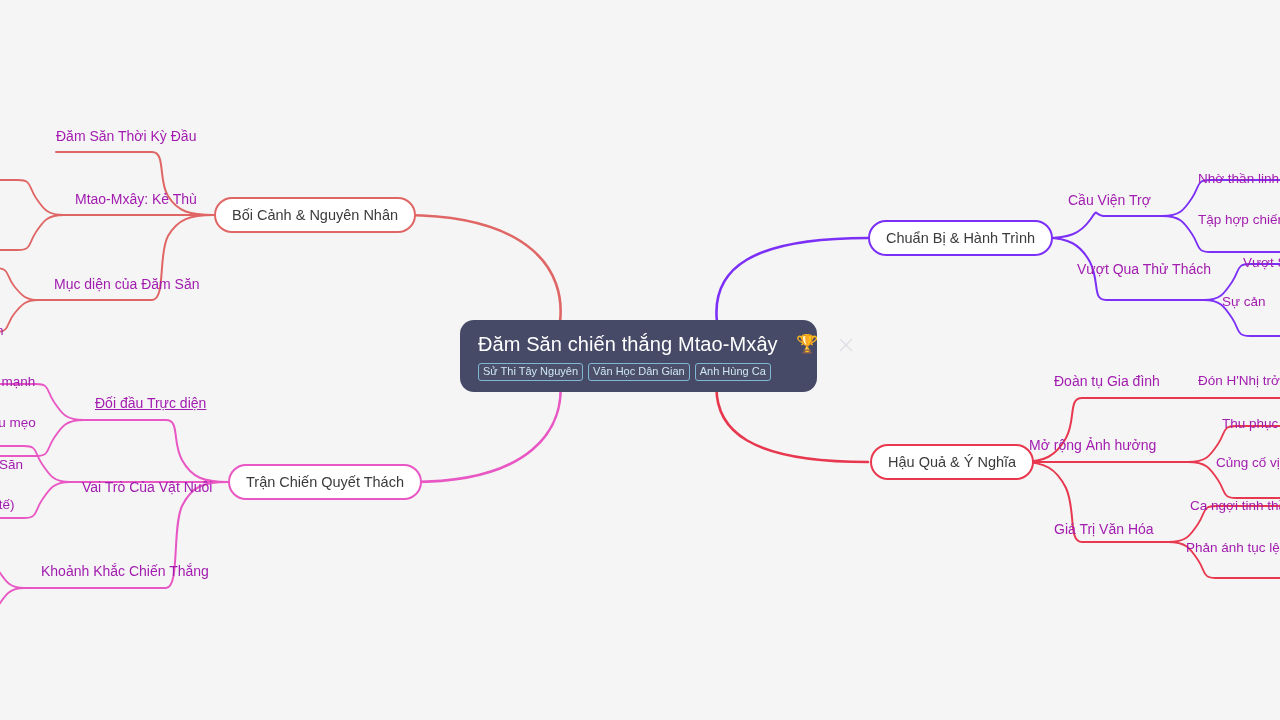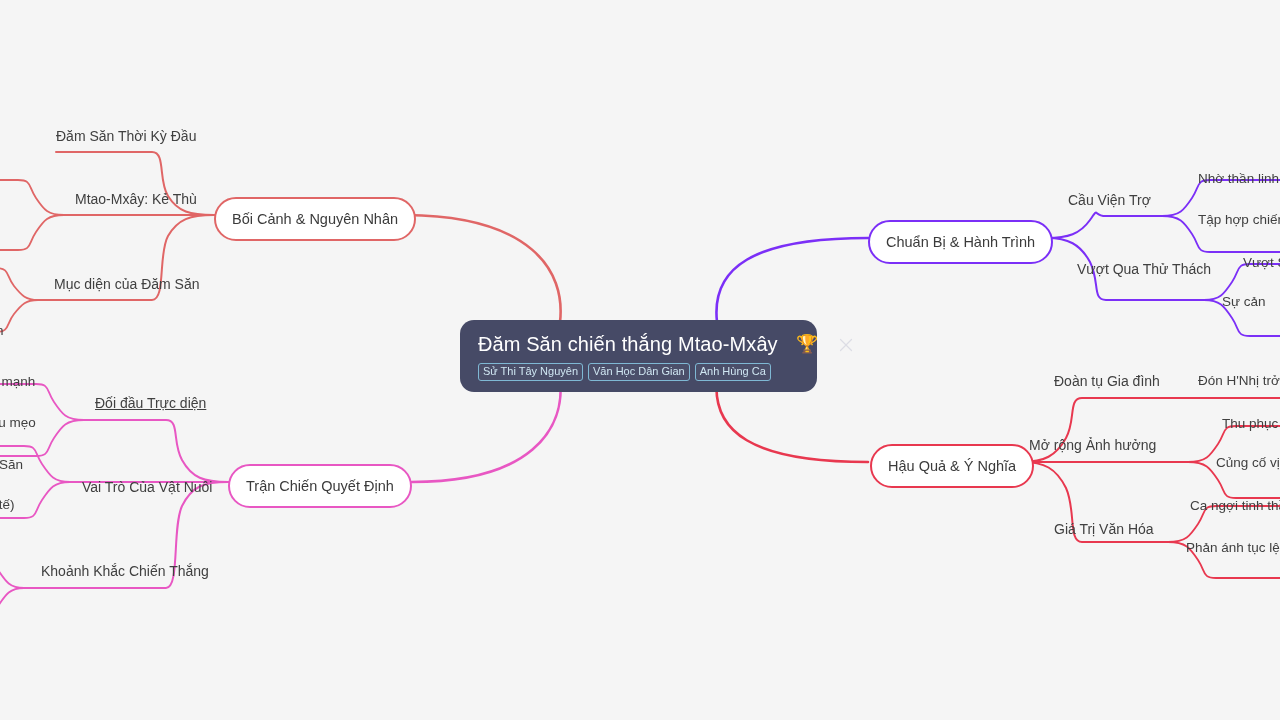--- a/index.html
+++ b/index.html
@@ -75,39 +75,39 @@
     background: rgba(255,255,255,0.03);
     white-space: nowrap;
   }
 
   
   .branch-node {
     position: absolute;
     background: #ffffff;
     border-radius: 999px;
     border: 2px solid #e06666;
-    height: 44px;
+    height: 36px;
     display: flex;
     align-items: center;
     justify-content: center;
     padding: 0 16px;
     box-sizing: border-box;
     white-space: nowrap;
   }
   .branch-node .lbl {
     font-size: 14.5px;
     color: #3b3b3b;
     line-height: 16px;
   }
 
   
   .l2-label, .l3-label {
     position: absolute;
     font-size: 14px;
-    color: #404040;
+    color: #a21caf;
     line-height: 16px;
     white-space: nowrap;
     text-align: right;
   }
   .l3-label { font-size: 13.5px; }
 </style>
 </head>
 <body>
 
 <div id="stage">
@@ -208,21 +208,21 @@
       <span class="tag">Văn Học Dân Gian</span>
       <span class="tag">Anh Hùng Ca</span>
     </div>
   </div>
 
   <div class="branch-node" style="left:214px; top:197px; border-color:#e06666;">
     <span class="lbl">Bối Cảnh &amp; Nguyên Nhân</span>
   </div>
 
   <div class="branch-node" style="left:228px; top:464px; border-color:#e857c3;">
-    <span class="lbl">Trận Chiến Quyết Định</span>
+    <span class="lbl">Trận Chiến Quyết Thách</span>
   </div>
 
   <div class="branch-node" style="left:868px; top:220px; border-color:#7b2ff7;">
     <span class="lbl">Chuẩn Bị &amp; Hành Trình</span>
   </div>
 
   <div class="branch-node" style="left:870px; top:444px; border-color:#e8384f;">
     <span class="lbl">Hậu Quả &amp; Ý Nghĩa</span>
   </div>
 

